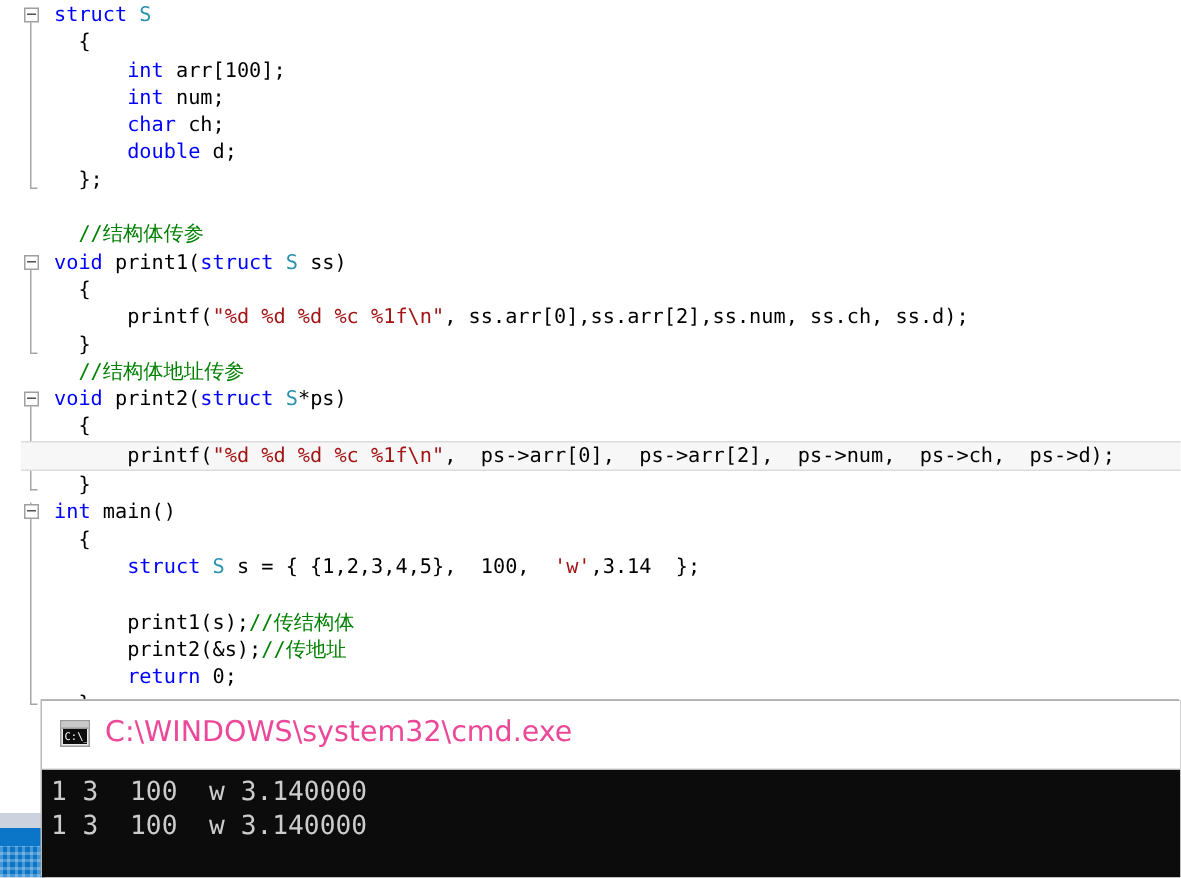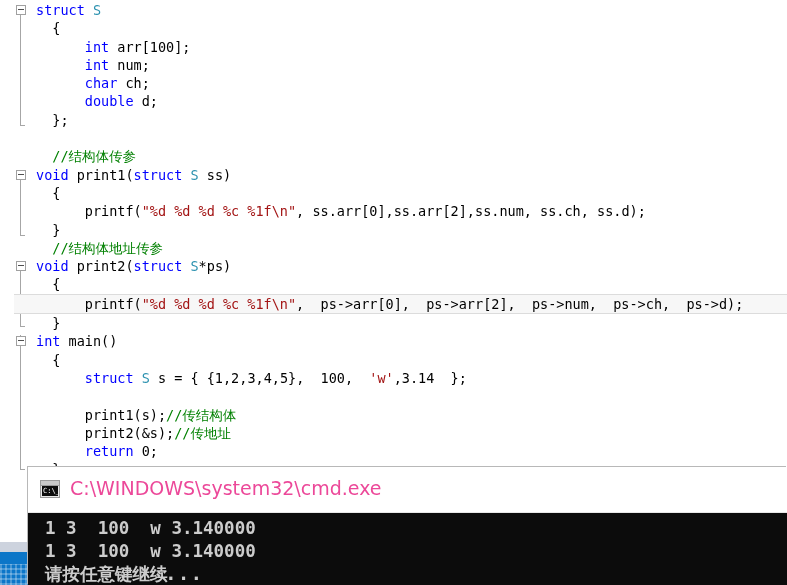--- a/index.html
+++ b/index.html
@@ -162,27 +162,26 @@
   #console-title-text {
     position: absolute;
     left: 42px;
     top: 10px;
     font-family: "DejaVu Sans", sans-serif;
     font-size: 19px;
     color: #ec4899;
     white-space: nowrap;
   }
   #console-body {
-    padding: 4px 0 0 17px;
+    padding: 4px 0 0 6px;
     font-family: "DejaVu Sans Mono", monospace;
     font-size: 17.5px;
     line-height: 23px;
     color: #cccccc;
     white-space: pre;
-    font-weight: bold;
   }
   #console-body .cn {
     font-family: "DejaVu Sans", sans-serif;
   }
 </style>
 </head>
 <body>
 
 <div id="editor">
 
@@ -201,14 +200,14 @@
 </div>
 
 <div id="console">
   <div id="console-titlebar">
     <div id="console-icon">
       <div class="bar"></div>
       <div class="screen">C:\_</div>
     </div>
     <div id="console-title-text">C:\WINDOWS\system32\cmd.exe</div>
   </div>
-  <div id="console-body"><div>1 3  100  w 3.140000</div><div>1 3  100  w 3.140000</div><div class="cn">请按任意键继续. . .</div></div>
+  <div id="console-body"><div>1 3  100  w 3.140000</div><div>1 3  100  w 3.140000</div></div>
 </div>
 
 </body></html>

